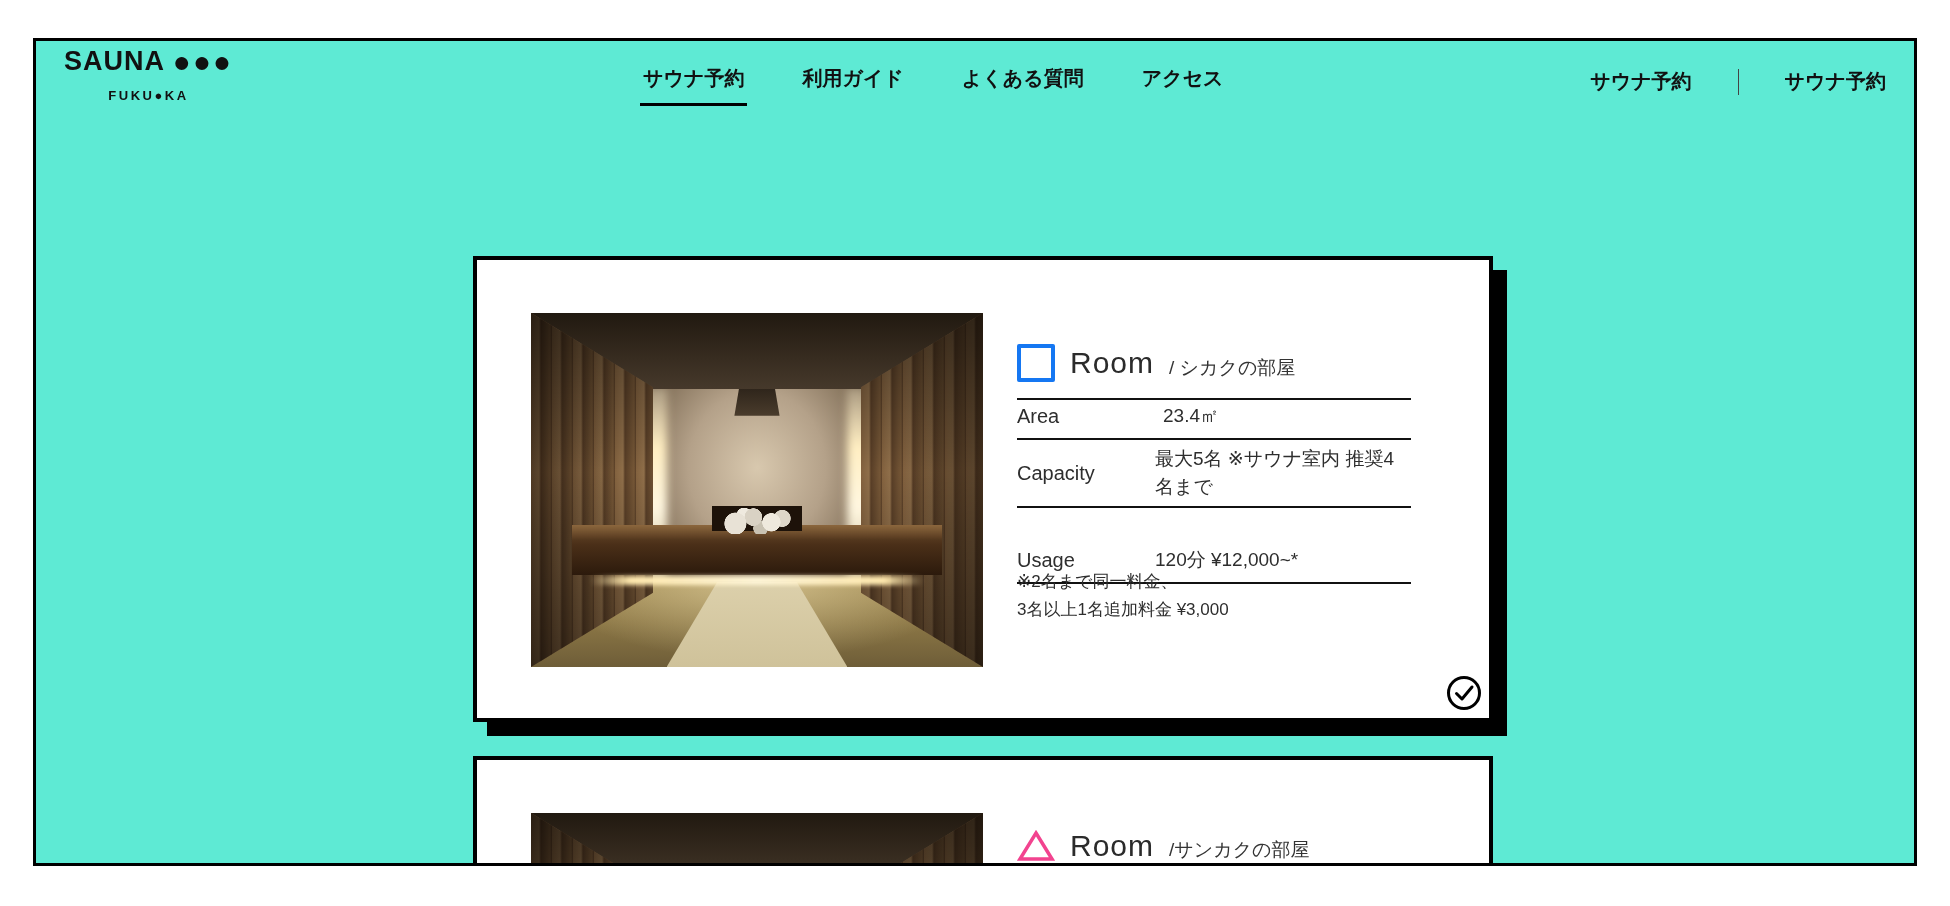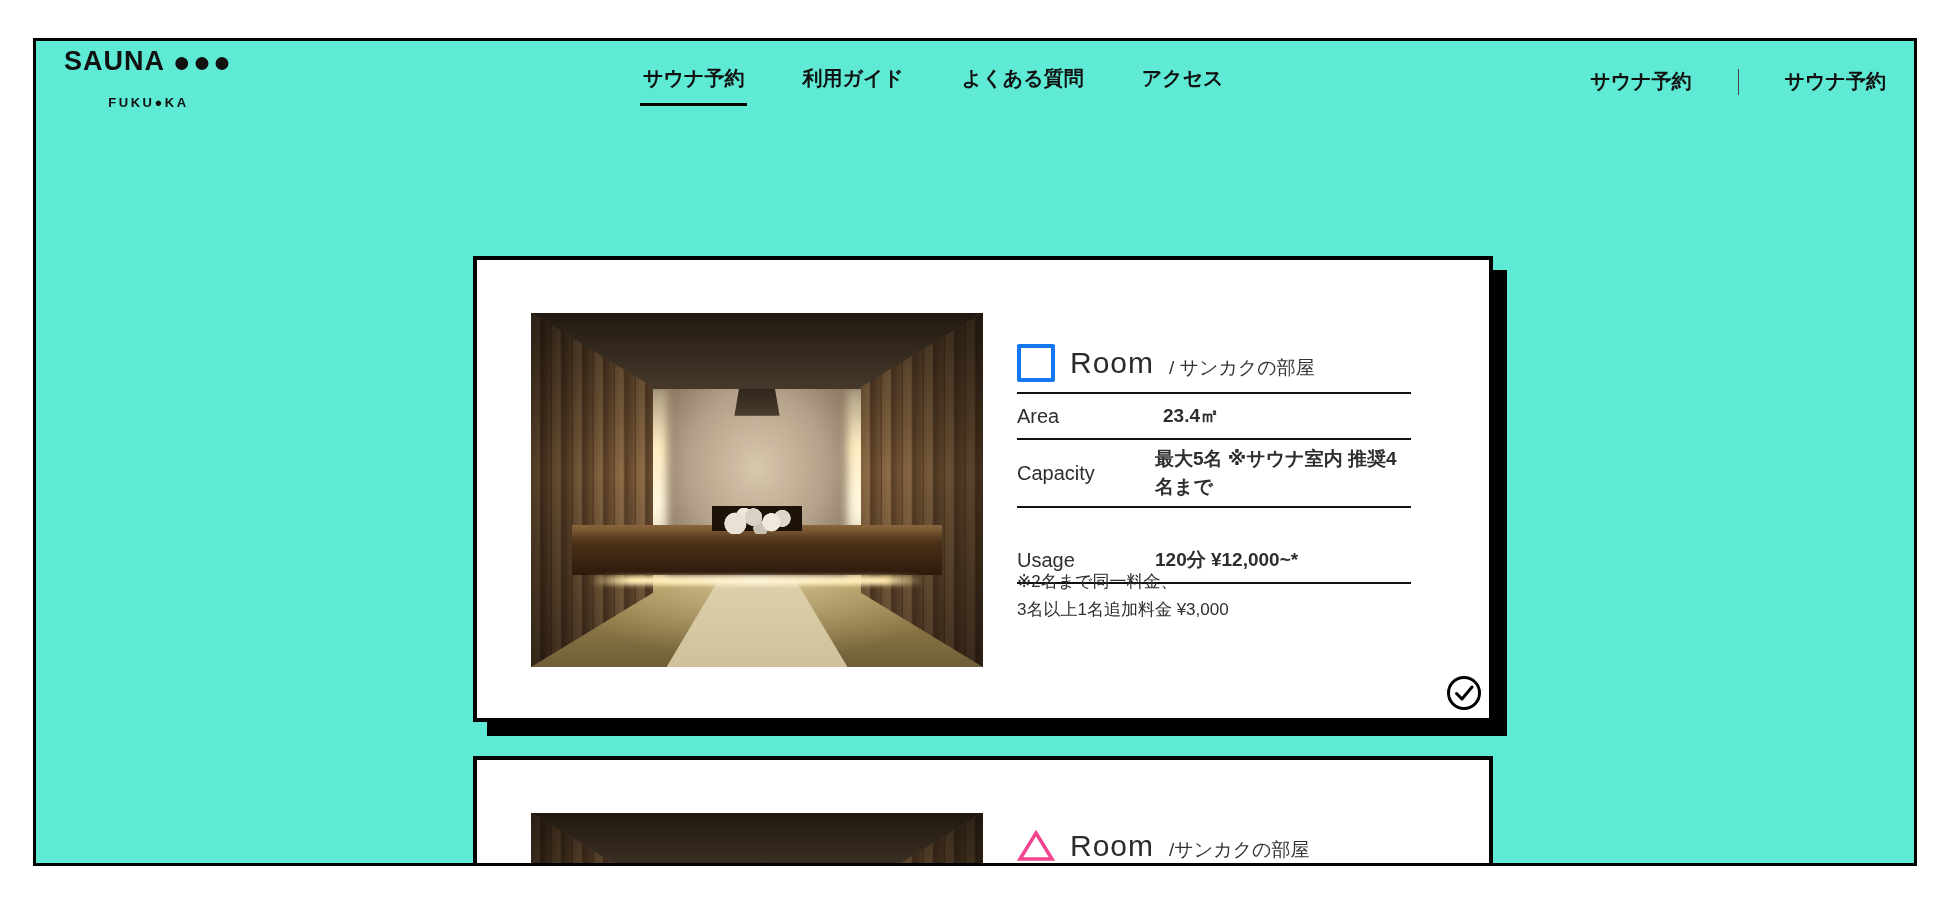--- a/index.html
+++ b/index.html
@@ -10,44 +10,44 @@
   }
   
   .frame {
     position:absolute; left:33px; top:38px; width:1884px; height:828px;
     border:3px solid #000; box-sizing:border-box; background:#5eead4; overflow:hidden;
   }
   
   .logo { position:absolute; left:28px; top:4px; text-align:center; }
   .logo-main { font-size:27px; font-weight:bold; letter-spacing:1px; white-space:nowrap; }
   .logo-main .dots { font-size:30px; letter-spacing:2px; vertical-align:-2px; }
-  .logo-sub { font-size:13px; font-weight:bold; letter-spacing:2.5px; margin-top:16px;text-align:center; }
+  .logo-sub { font-size:13px; font-weight:bold; letter-spacing:2.5px; margin-top:9px;text-align:center; }
   .nav { position:absolute; left:604px; top:24px; display:flex; gap:52px; }
   .nav-item { font-size:20px; font-weight:bold; padding:0 3px 11px 3px; cursor:pointer; white-space:nowrap; }
   .nav-item.active { border-bottom:3px solid #000; }
   .auth { position:absolute; right:28px; top:27px; display:flex; align-items:center; gap:46px; }
   .auth-link { font-size:20px; font-weight:bold; cursor:pointer; white-space:nowrap; }
   .auth-sep { width:1px; height:26px; background:#444; }
   
   .heading { position:absolute; left:437px; top:152px; font-size:23px; font-weight:bold; color:#222; letter-spacing:0.5px; }
   
   .card {
     position:absolute; left:437px; width:1020px; height:466px;
     background:#fff; border:4px solid #000; box-sizing:border-box;
   }
   .card1 { top:215px; box-shadow:14px 14px 0 #000; }
   .card2 { top:715px; }
-  .title-row { position:absolute; left:540px; top:84px; width:394px; display:flex; align-items:center; gap:15px; padding-bottom:10px; border-bottom:2px solid #111; box-sizing:border-box; }
+  .title-row { position:absolute; left:540px; top:84px; width:394px; display:flex; align-items:center; gap:15px; padding-bottom:16px; border-bottom:2px solid #111; box-sizing:border-box; }
   .card2 .title-row { top:68px; }
   .sq-icon { width:30px; height:30px; border:4px solid #1577f2; border-radius:2px; flex:0 0 auto; background:#fff; }
   .room-title { font-size:30px; color:#2b2b2b; letter-spacing:1px; font-weight:400; }
   .room-sub { font-size:19px; color:#333; padding-top:9px; }
   .spec-row { position:absolute; left:540px; width:394px; display:flex; align-items:center; border-bottom:2px solid #111; box-sizing:border-box; }
   .spec-label { width:138px; flex:0 0 auto; font-size:20px; color:#2e2e2e; }
-  .spec-value { font-size:19px; color:#2e2e2e; line-height:1.45;font-weight:bold; }
+  .spec-value { font-size:19px; color:#2e2e2e; line-height:1.45; }
   .row-area { top:134px; height:46px;gap:8px; }
   .row-capacity { top:180px; height:68px; }
   .row-usage { top:248px; height:46px;margin-top:30px; }
   .notes { position:absolute; left:540px; top:308px; font-size:17px; color:#2e2e2e; line-height:1.65; }
   .check { position:absolute; left:968px; top:414px; width:38px; height:38px; cursor:pointer; }
   .tri-icon { flex:0 0 auto; }
   
   .photo { position:absolute; left:54px; top:53px; width:452px; height:354px; overflow:hidden; background:#15100a; }
   .photo > div { position:absolute; }
   .ph-backwall { left:26%; top:21%; width:48%; height:57%;
@@ -132,21 +132,21 @@
       <div class="ph-wall-r"></div>
       <div class="ph-bench"></div>
       <div class="ph-stovebox"></div>
       <div class="ph-stones"></div>
       <div class="ph-underglow"></div>
     </div>
 
     <div class="title-row">
       <div class="sq-icon" id="sq-icon" style="border-color: rgb(21, 119, 242);"></div>
       <span class="room-title">Room</span>
-      <span class="room-sub">/ サンカクの部屋</span>
+      <span class="room-sub">/ シカクの部屋</span>
     </div>
 
     <div class="spec-row row-area">
       <div class="spec-label">Area</div>
       <div class="spec-value">23.4㎡</div>
     </div>
     <div class="spec-row row-capacity">
       <div class="spec-label">Capacity</div>
       <div class="spec-value">最大5名 ※サウナ室内 推奨4名まで</div>
     </div>

